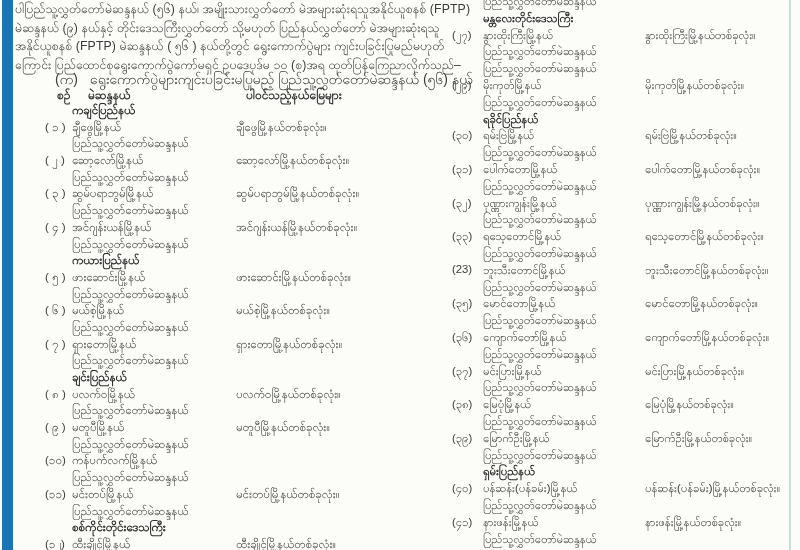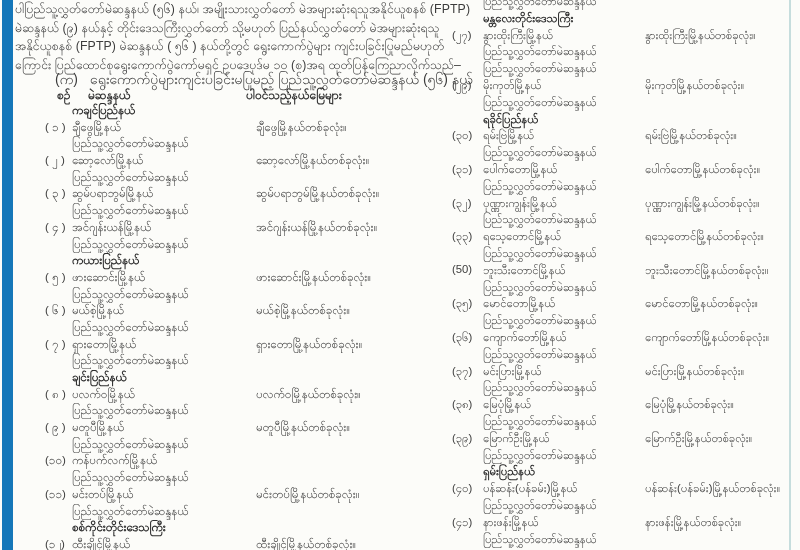--- a/index.html
+++ b/index.html
@@ -26,21 +26,21 @@
   .col { position:absolute; }
   .col-left  { left:45px;  top:103px; width:394px; font-size:11.6px; }
   .col-right { left:452px; top:-6px;  width:346px; font-size:11.3px; }
 
   .line { position:relative; white-space:nowrap; }
   .col-left  .line { height:16.7px; }
   .col-right .line { height:16.8px; }
 
   .num   { position:absolute; left:0; }
   .name  { position:absolute; left:27px; }
-  .value { position:absolute; left:211px; }
+  .value { position:absolute; left:191px; }
   .col-right .name  { left:31px; }
   .col-right .value { left:193px; }
 
   .section-hdr { font-weight:bold; color:#2e2e2e; }
   .sub { color:#424242; }
 </style>
 </head>
 <body>
 
 <div class="page">
@@ -225,21 +225,21 @@
       </div>
       <div class="line">
         <span class="num">(၃၃)</span>
         <span class="name">ရသေ့တောင်မြို့နယ်</span>
         <span class="value">ရသေ့တောင်မြို့နယ်တစ်ခုလုံး။</span>
       </div>
       <div class="line">
         <span class="name sub">ပြည်သူ့လွှတ်တော်မဲဆန္ဒနယ်</span>
       </div>
       <div class="line">
-        <span class="num">(50)</span>
+        <span class="num">(23)</span>
         <span class="name">ဘူးသီးတောင်မြို့နယ်</span>
         <span class="value">ဘူးသီးတောင်မြို့နယ်တစ်ခုလုံး။</span>
       </div>
       <div class="line">
         <span class="name sub">ပြည်သူ့လွှတ်တော်မဲဆန္ဒနယ်</span>
       </div>
       <div class="line">
         <span class="num">(၃၅)</span>
         <span class="name">မောင်တောမြို့နယ်</span>
         <span class="value">မောင်တောမြို့နယ်တစ်ခုလုံး။</span>

